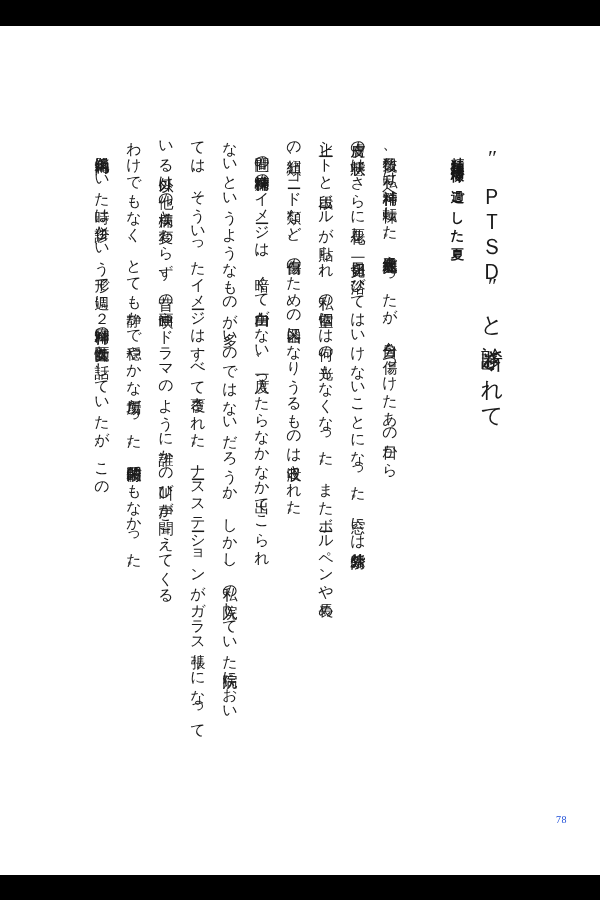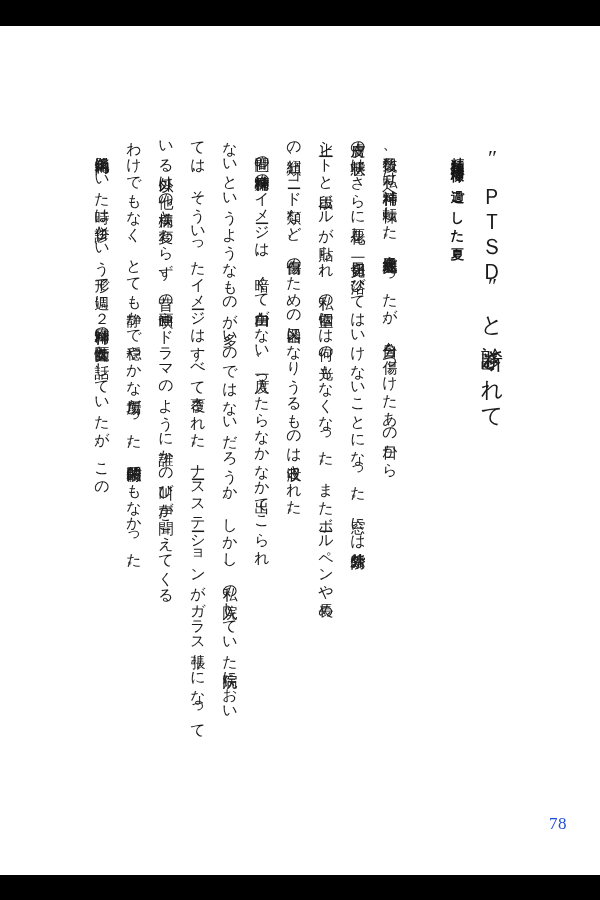--- a/index.html
+++ b/index.html
@@ -71,21 +71,21 @@
   }
   .col {
     line-height: 32px;
     white-space: nowrap;
   }
   .col.indent { text-indent: 1em; }
   .pagenum {
     position: absolute;
     top: 788px;            
     right: 33px;
-    font-size: 17px;
+    font-size: 10px;
     color: #1d4ed8;
     letter-spacing: 0.5px;
   }
 </style>
 </head>
 <body>
 
 <div class="screen">
   <div class="bar top"></div>
 

